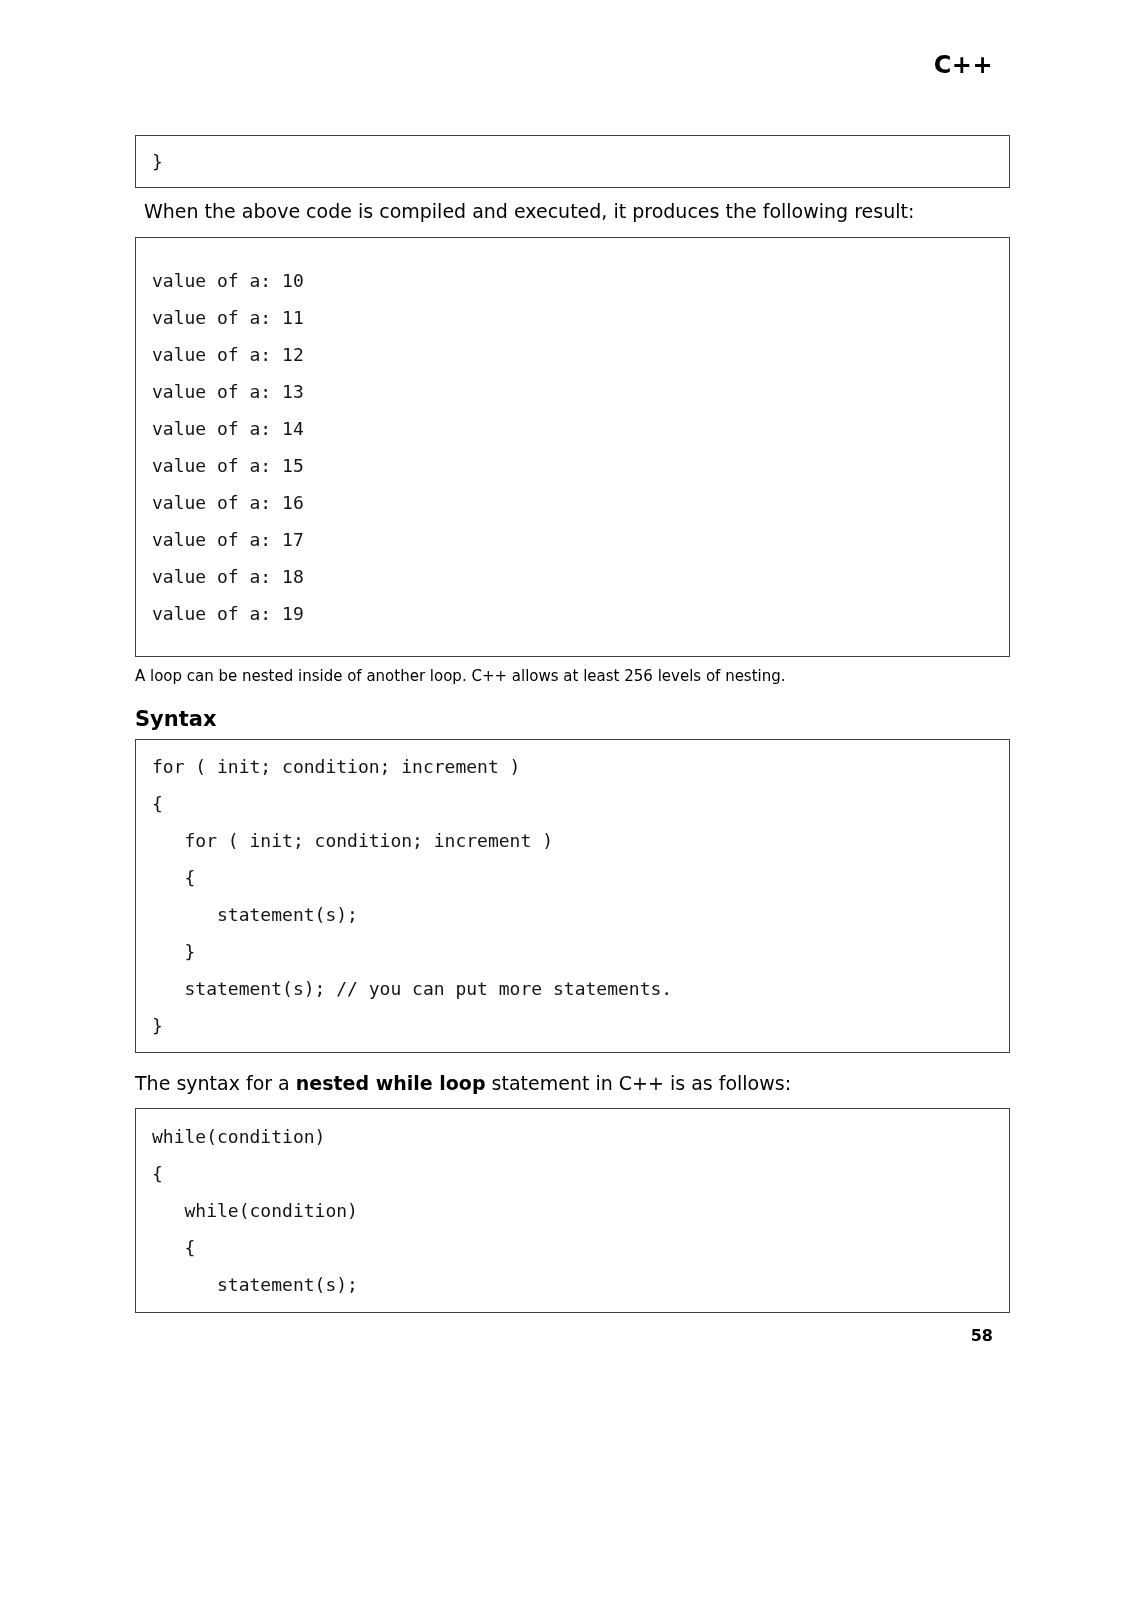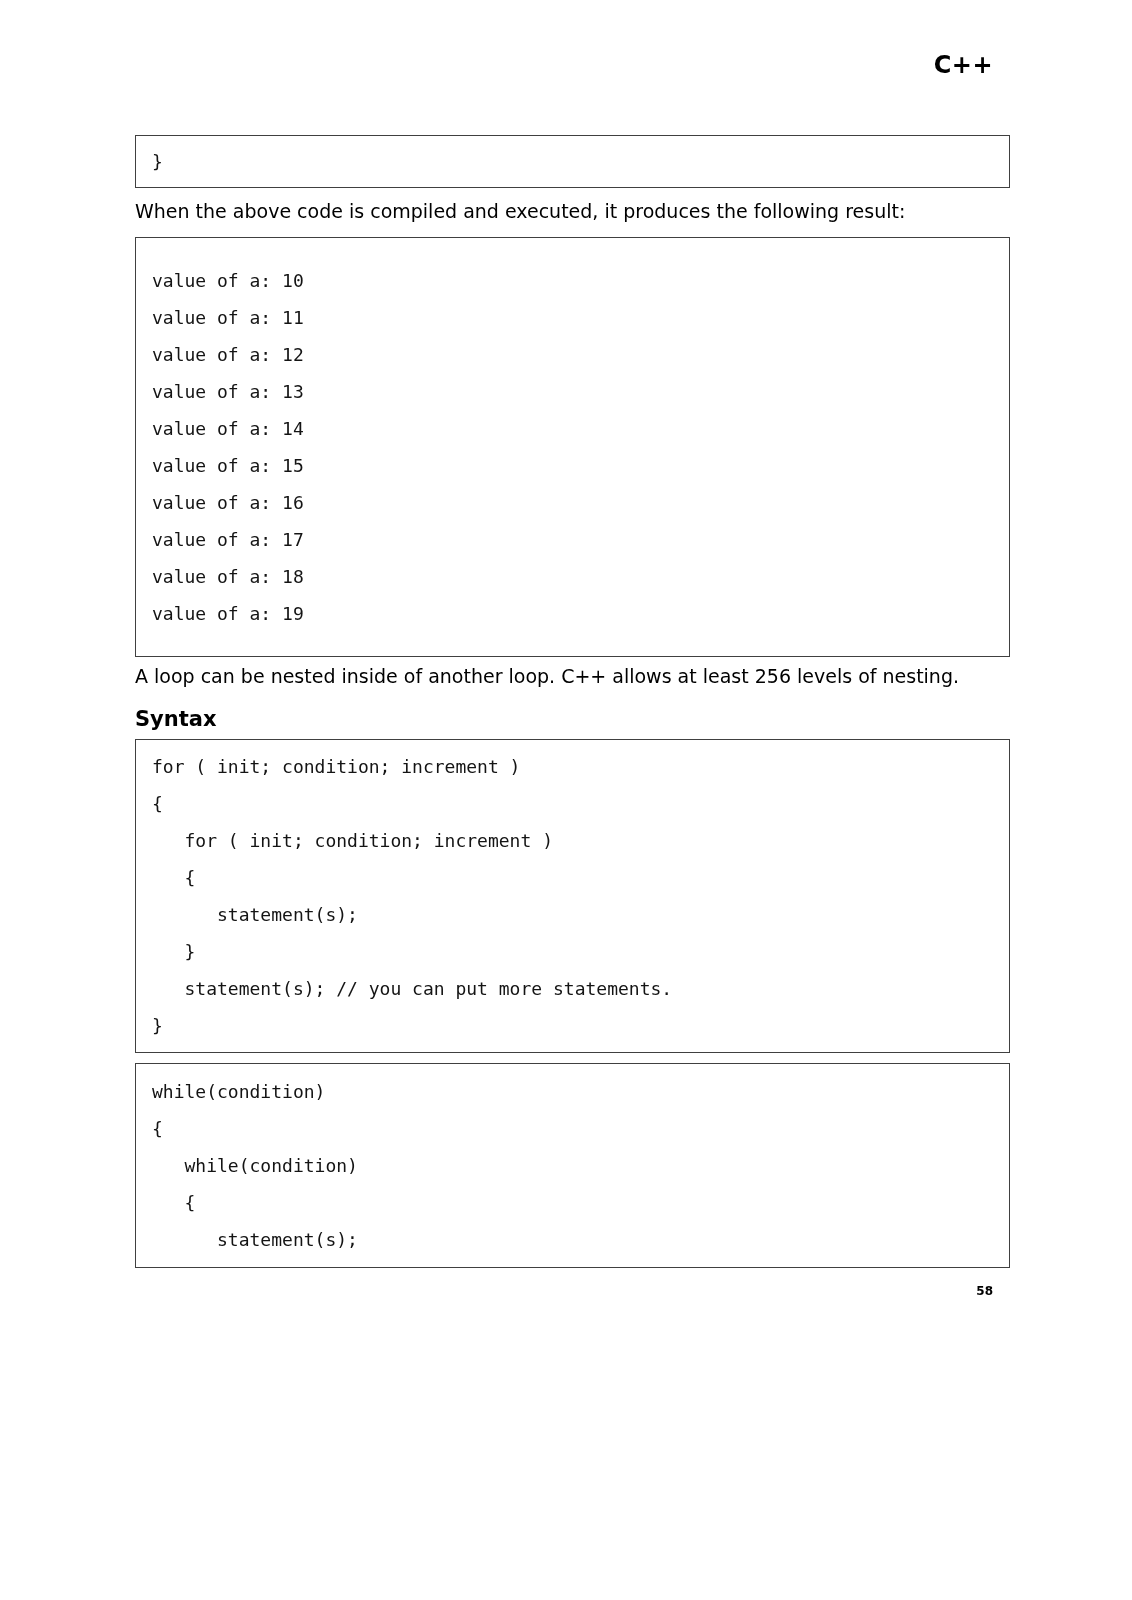--- a/index.html
+++ b/index.html
@@ -37,44 +37,44 @@
   }
   .box-brace  { margin-top: 58px; padding: 7px 16px; }
   .box-output { margin-top: 11px; padding: 24px 16px; }
   .box-for    { margin-top: 7px; padding: 8px 16px; }
   .box-while  { margin-top: 10px; padding: 9px 16px; }
   .body-line {
     margin: 0;
     font-size: 19px;
     line-height: 30px;
   }
-  .compiled-line { margin-top: 8px; }
+  .compiled-line { margin-top: 8px; margin-left: 9px; }
   .subheading {
     margin: 17px 0 0 0;
     font-size: 19px;
     line-height: 30px;
     font-weight: normal;
   }
   .body-para {
     margin: 4px 0 0 0;
-    font-size: 19px;
+    font-size: 15px;
     line-height: 30px;
     text-align: justify;
     padding-right: 14px;
   }
   .syntax-heading {
     margin: 15px 0 0 0;
     font-size: 21px;
     line-height: 26px;
     font-weight: bold;
   }
   .sentence { margin-top: 15px; }
   .page-number {
     margin-top: 11px;
-    font-size: 12px;
+    font-size: 16px;
     line-height: 24px;
     font-weight: bold;
     text-align: right;
     padding-right: 17px;
   }
 </style>
 </head>
 <body>
 
 <div class="page">
@@ -105,20 +105,21 @@
 
     <div class="codebox box-for">for ( init; condition; increment )
 {
    for ( init; condition; increment )
    {
       statement(s);
    }
    statement(s); // you can put more statements.
 }</div>
 
+    <p class="body-line sentence"><span>The syntax for a </span><strong>nested while loop</strong><span> statement in C++ is as follows:</span></p>
 
     <div class="codebox box-while">while(condition)
 {
    while(condition)
    {
       statement(s);</div>
 
     <div class="page-number">58</div>
 
   </div>

